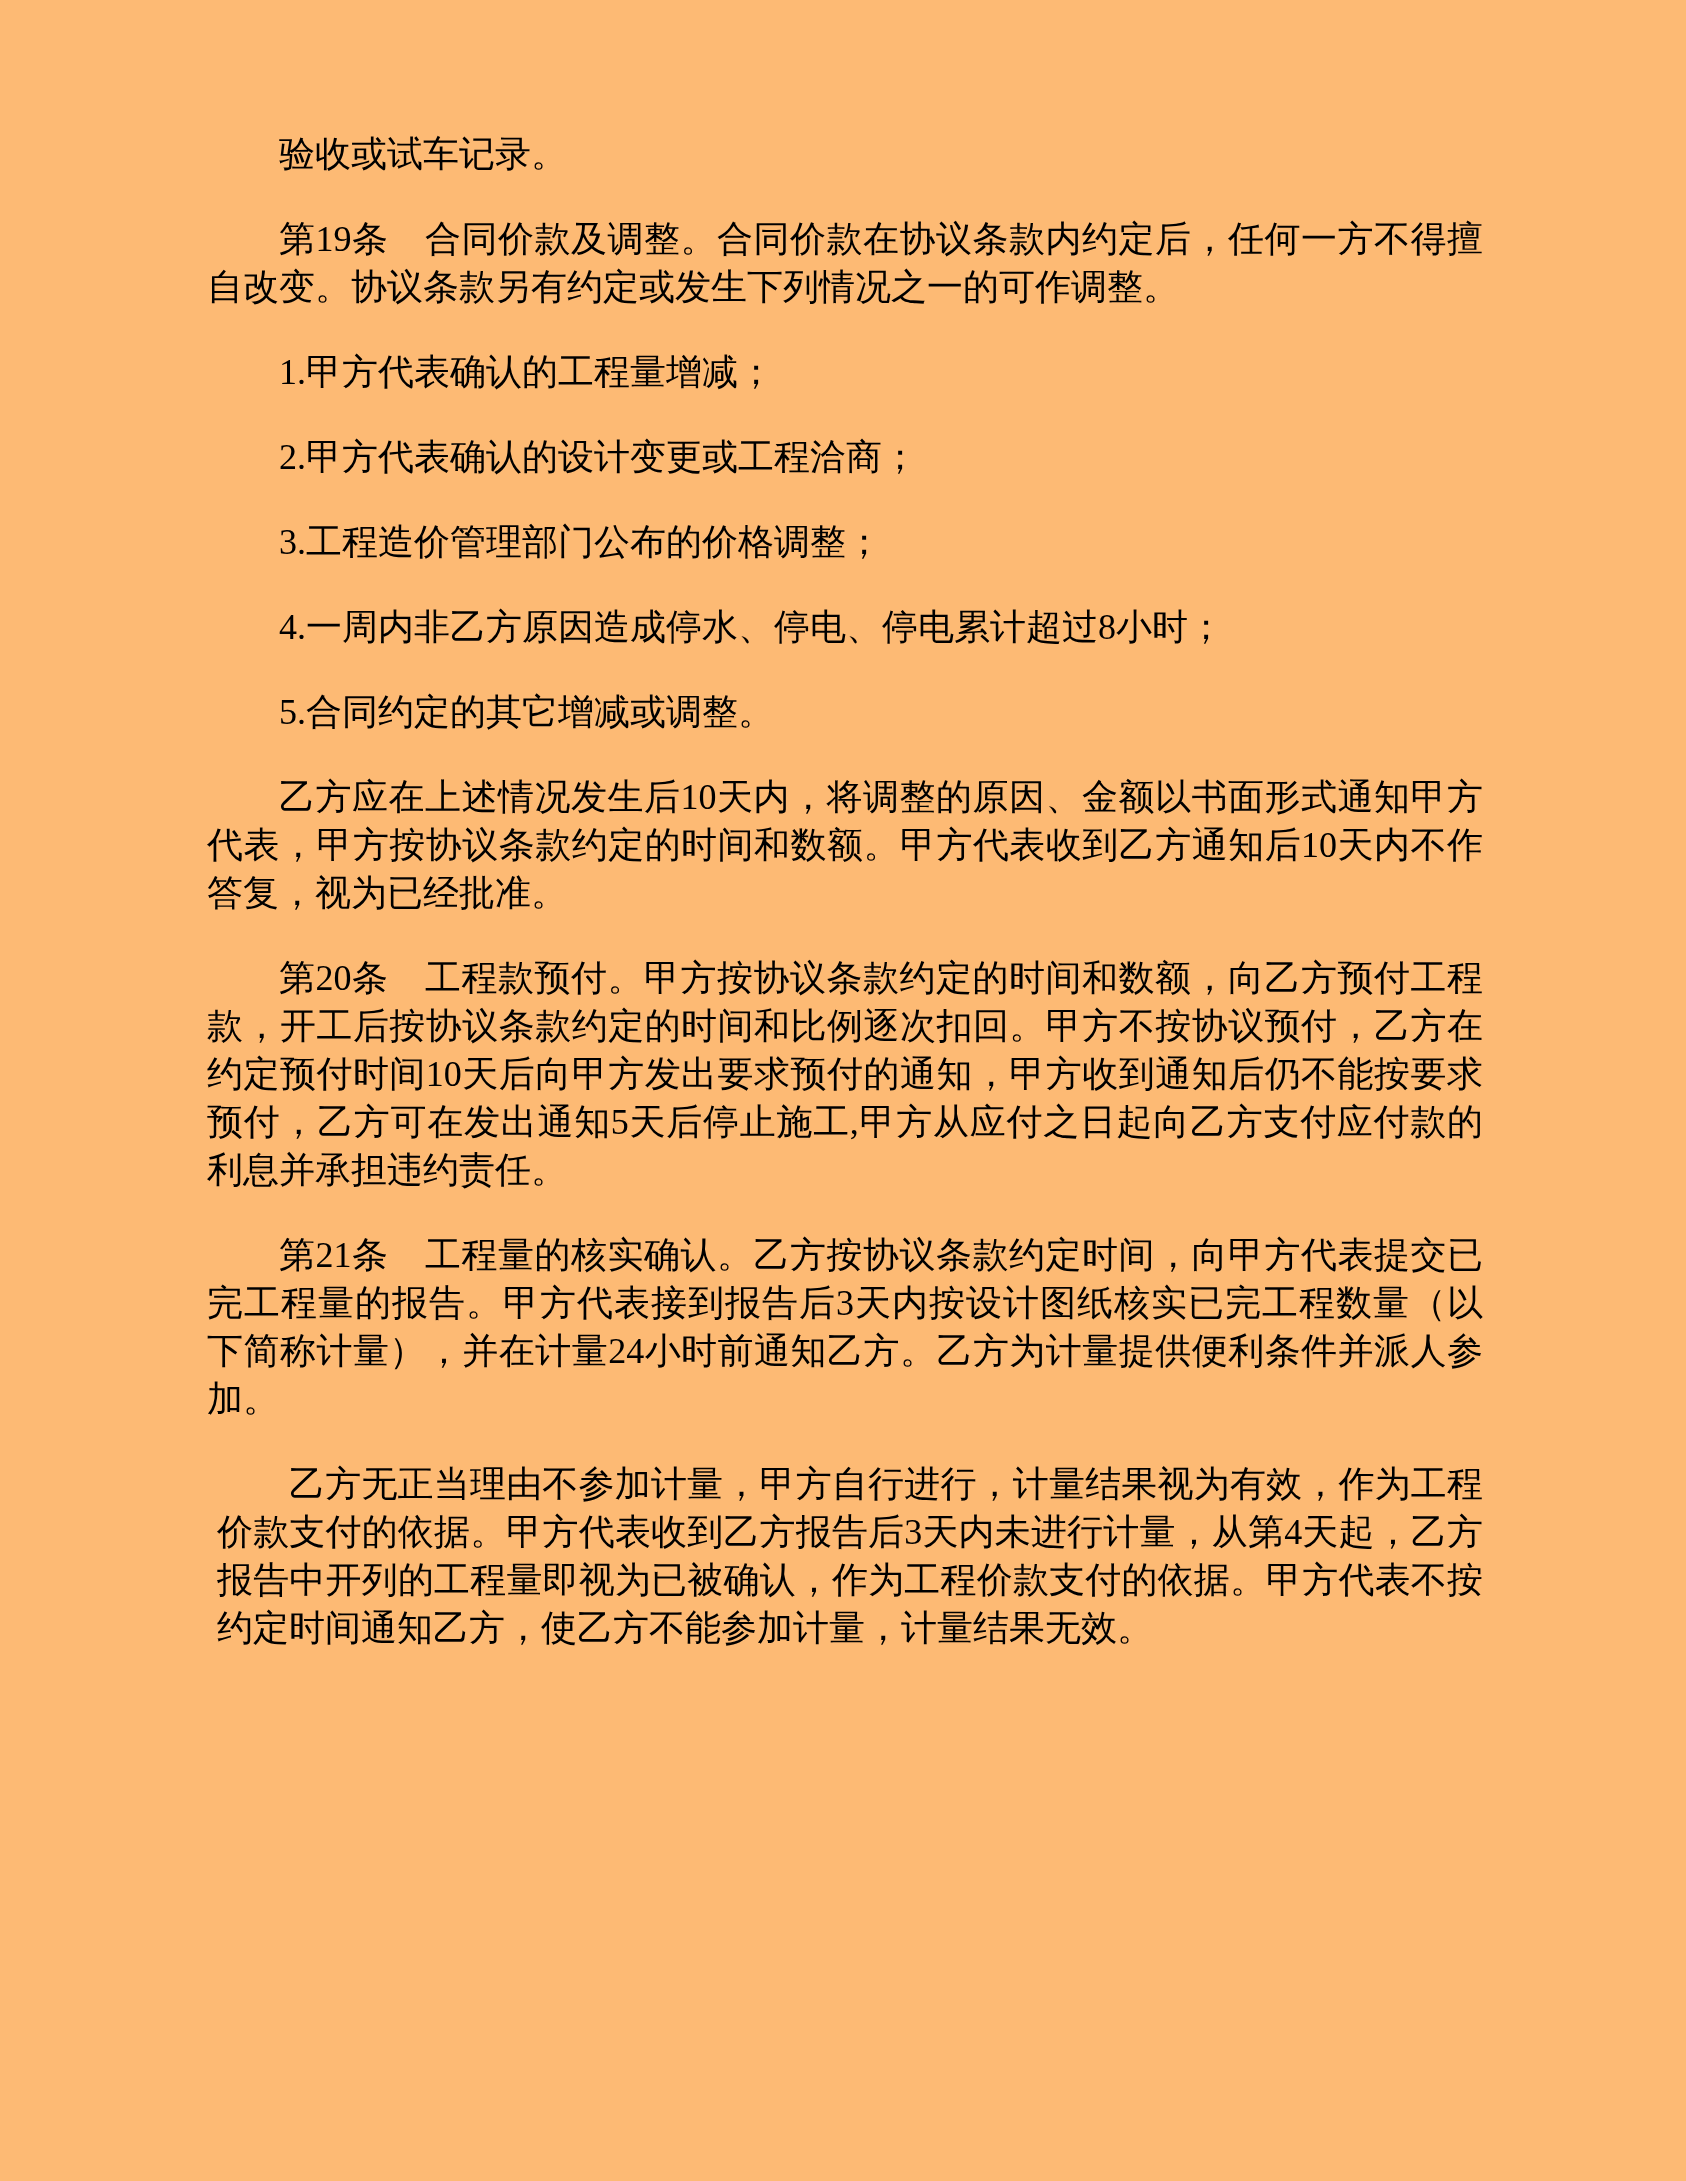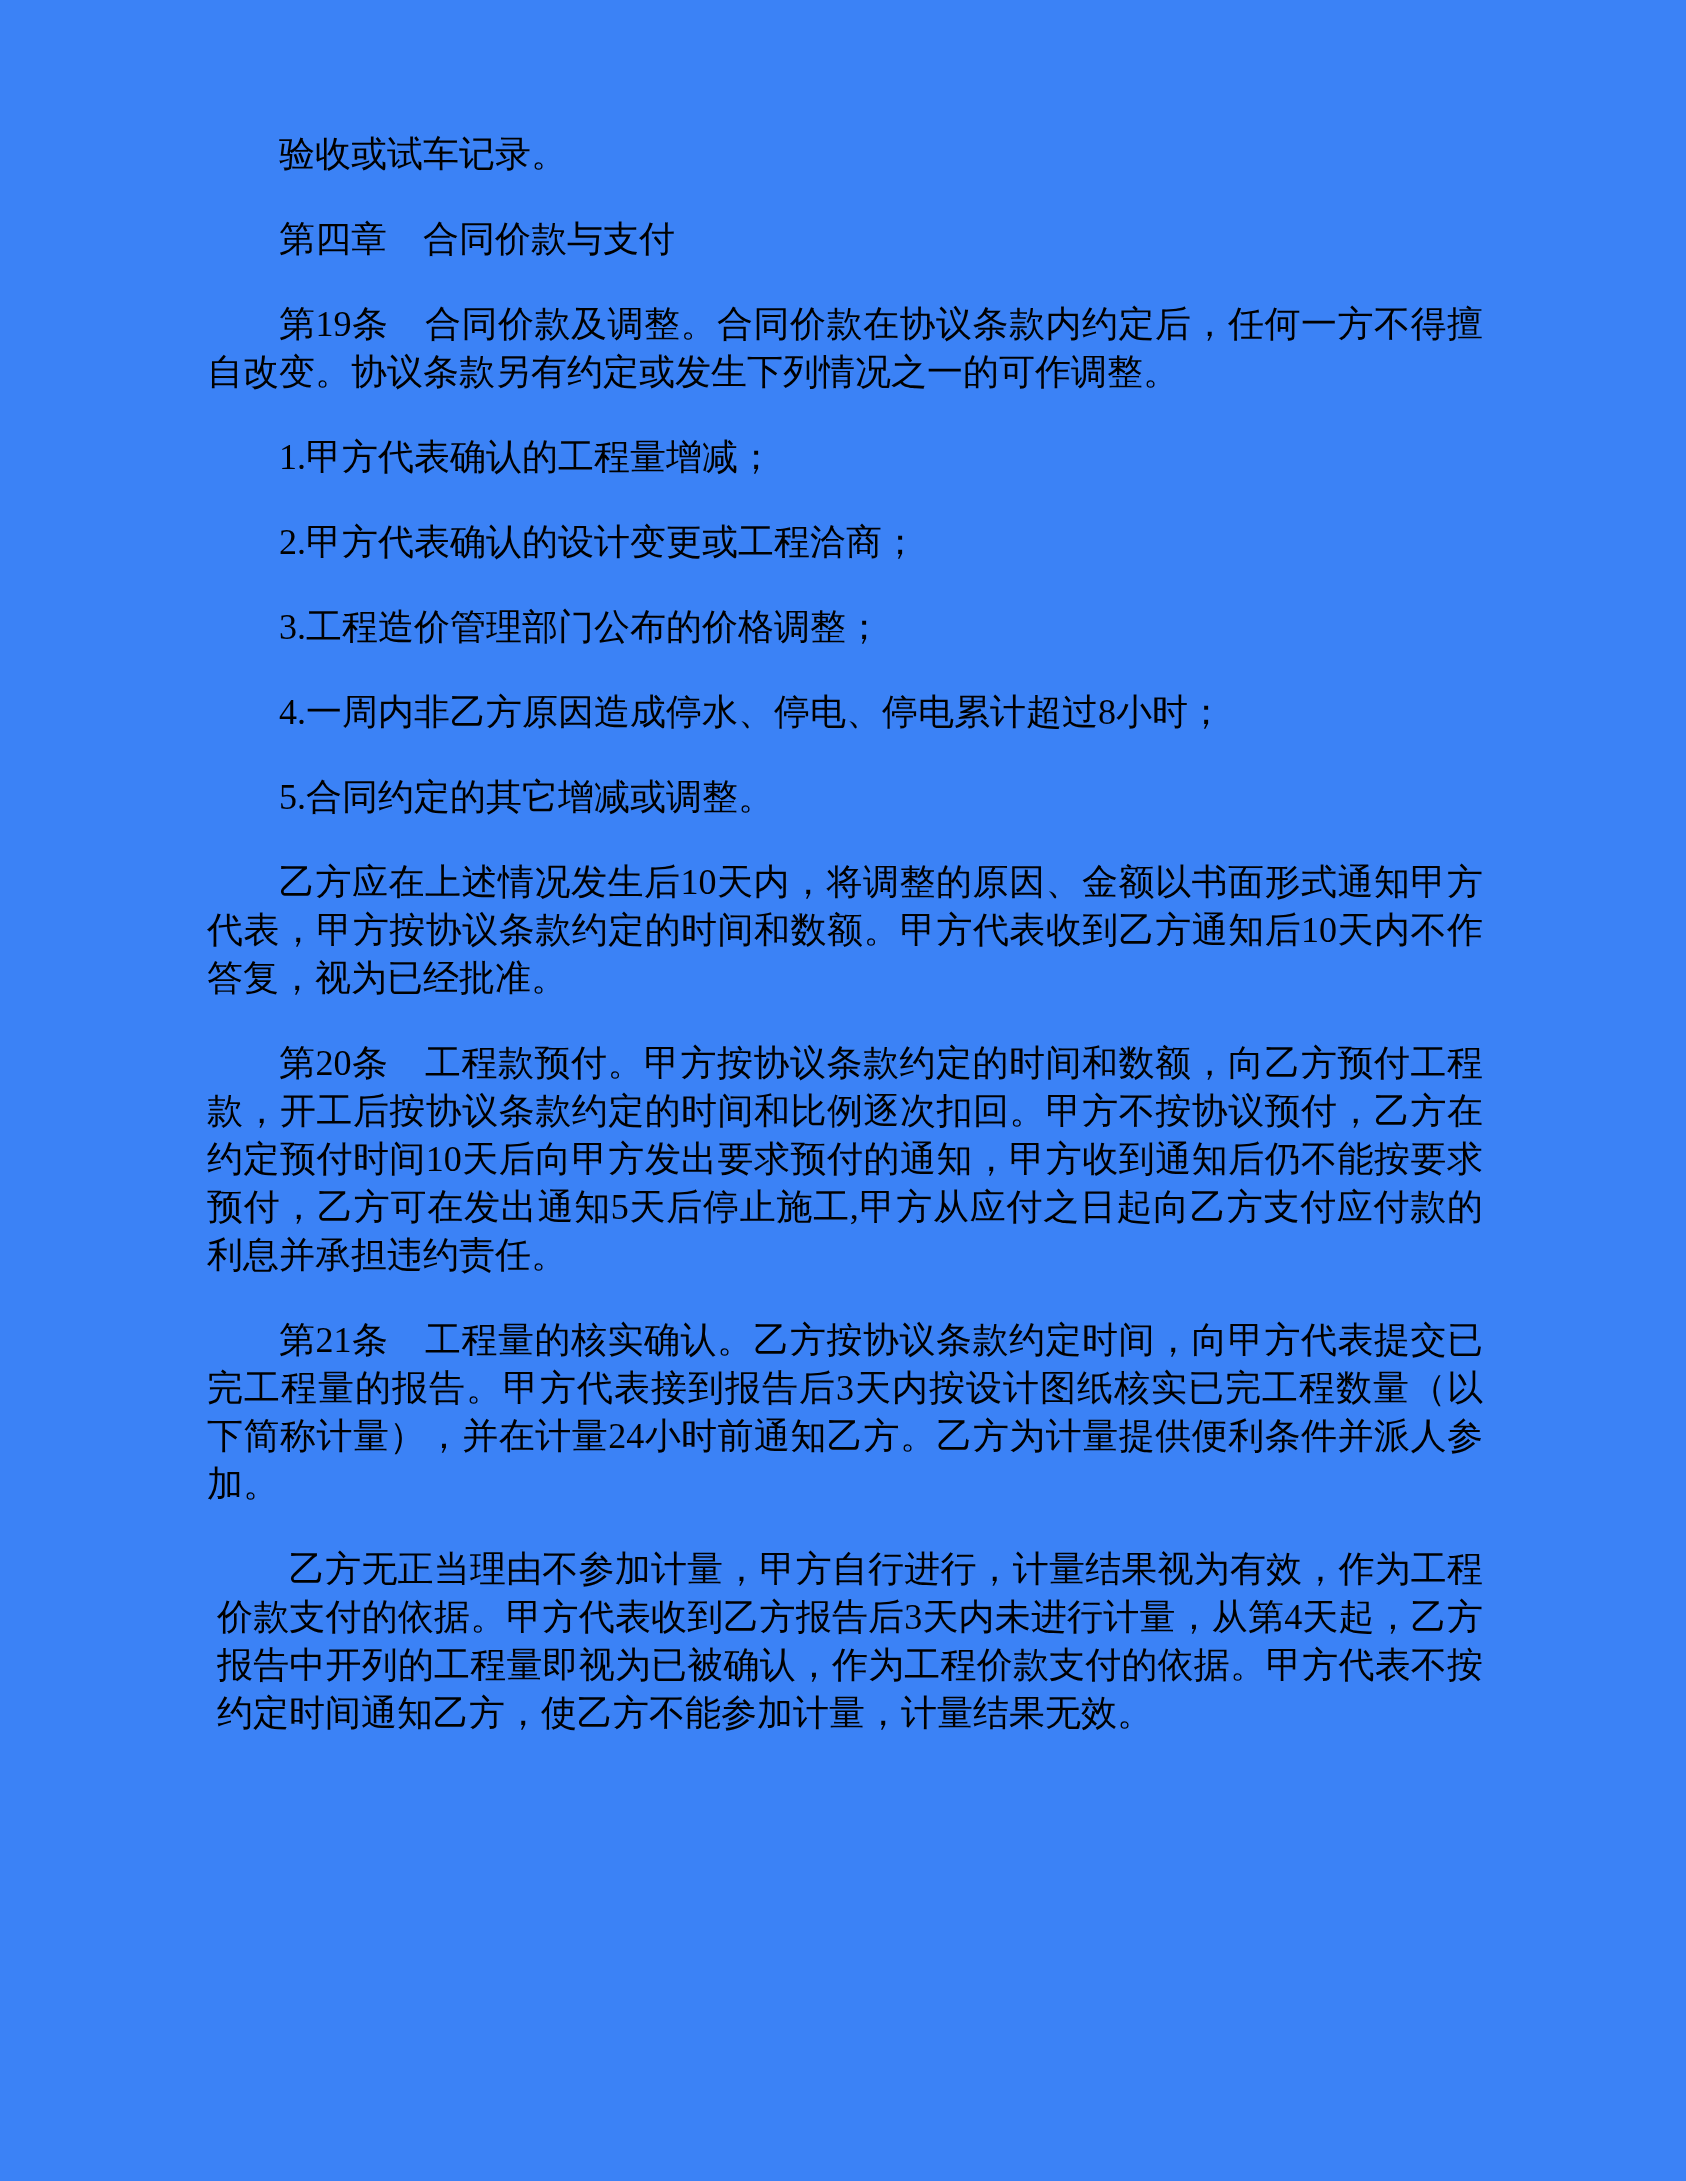--- a/index.html
+++ b/index.html
@@ -4,21 +4,21 @@
 <style>
   html, body {
     margin: 0;
     padding: 0;
     background: #ffffff;
   }
   .doc-page {
     box-sizing: border-box;
     width: 1686px;
     height: 2182px;
-    background: #3b82f6;
+    background: #fdba74;
     color: #000000;
     padding: 130px 203px 0 207px;
     font-family: "Liberation Serif", "DejaVu Serif", serif;
     font-size: 36px;
     line-height: 48px;
     text-align: justify;
     overflow: hidden;
   }
   .doc-page p {
     margin: 0 0 37px 0;
@@ -33,21 +33,20 @@
     margin-bottom: 0;
     margin-left: 10px;
   }
 </style>
 </head>
 <body>
 
 <div class="doc-page">
   <div id="paragraph-container">
       <p class="body">验收或试车记录。</p>
-      <p class="heading">第四章　合同价款与支付</p>
       <p class="body">第19条　合同价款及调整。合同价款在协议条款内约定后，任何一方不得擅自改变。协议条款另有约定或发生下列情况之一的可作调整。</p>
       <p class="list-item">1.甲方代表确认的工程量增减；</p>
       <p class="list-item">2.甲方代表确认的设计变更或工程洽商；</p>
       <p class="list-item">3.工程造价管理部门公布的价格调整；</p>
       <p class="list-item">4.一周内非乙方原因造成停水、停电、停电累计超过8小时；</p>
       <p class="list-item">5.合同约定的其它增减或调整。</p>
       <p class="body">乙方应在上述情况发生后10天内，将调整的原因、金额以书面形式通知甲方代表，甲方按协议条款约定的时间和数额。甲方代表收到乙方通知后10天内不作答复，视为已经批准。</p>
       <p class="body">第20条　工程款预付。甲方按协议条款约定的时间和数额，向乙方预付工程款，开工后按协议条款约定的时间和比例逐次扣回。甲方不按协议预付，乙方在约定预付时间10天后向甲方发出要求预付的通知，甲方收到通知后仍不能按要求预付，乙方可在发出通知5天后停止施工,甲方从应付之日起向乙方支付应付款的利息并承担违约责任。</p>
       <p class="body">第21条　工程量的核实确认。乙方按协议条款约定时间，向甲方代表提交已完工程量的报告。甲方代表接到报告后3天内按设计图纸核实已完工程数量（以下简称计量），并在计量24小时前通知乙方。乙方为计量提供便利条件并派人参加。</p>
       <p class="body">乙方无正当理由不参加计量，甲方自行进行，计量结果视为有效，作为工程价款支付的依据。甲方代表收到乙方报告后3天内未进行计量，从第4天起，乙方报告中开列的工程量即视为已被确认，作为工程价款支付的依据。甲方代表不按约定时间通知乙方，使乙方不能参加计量，计量结果无效。</p>

